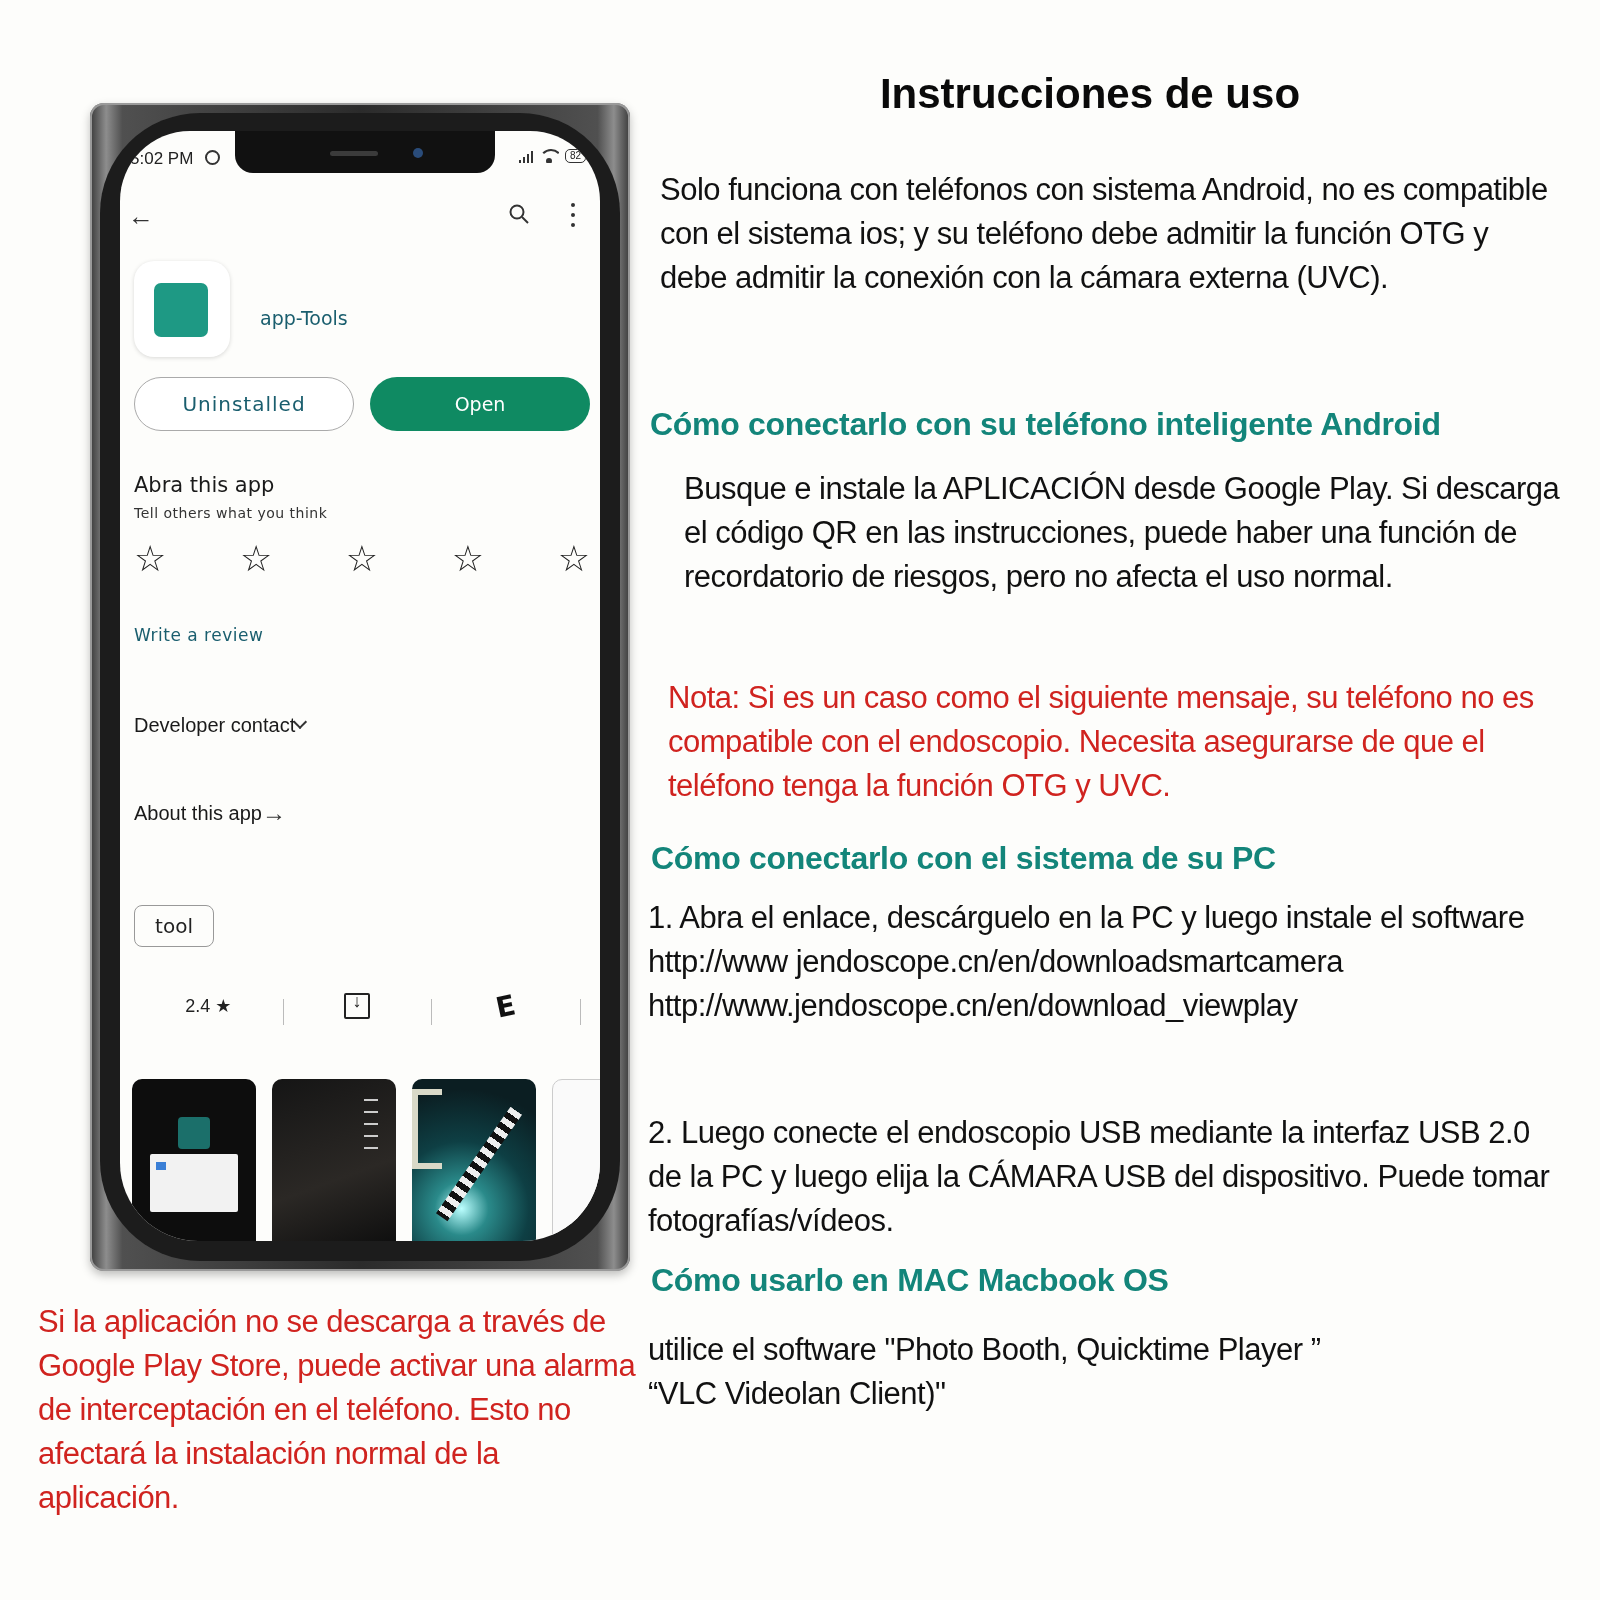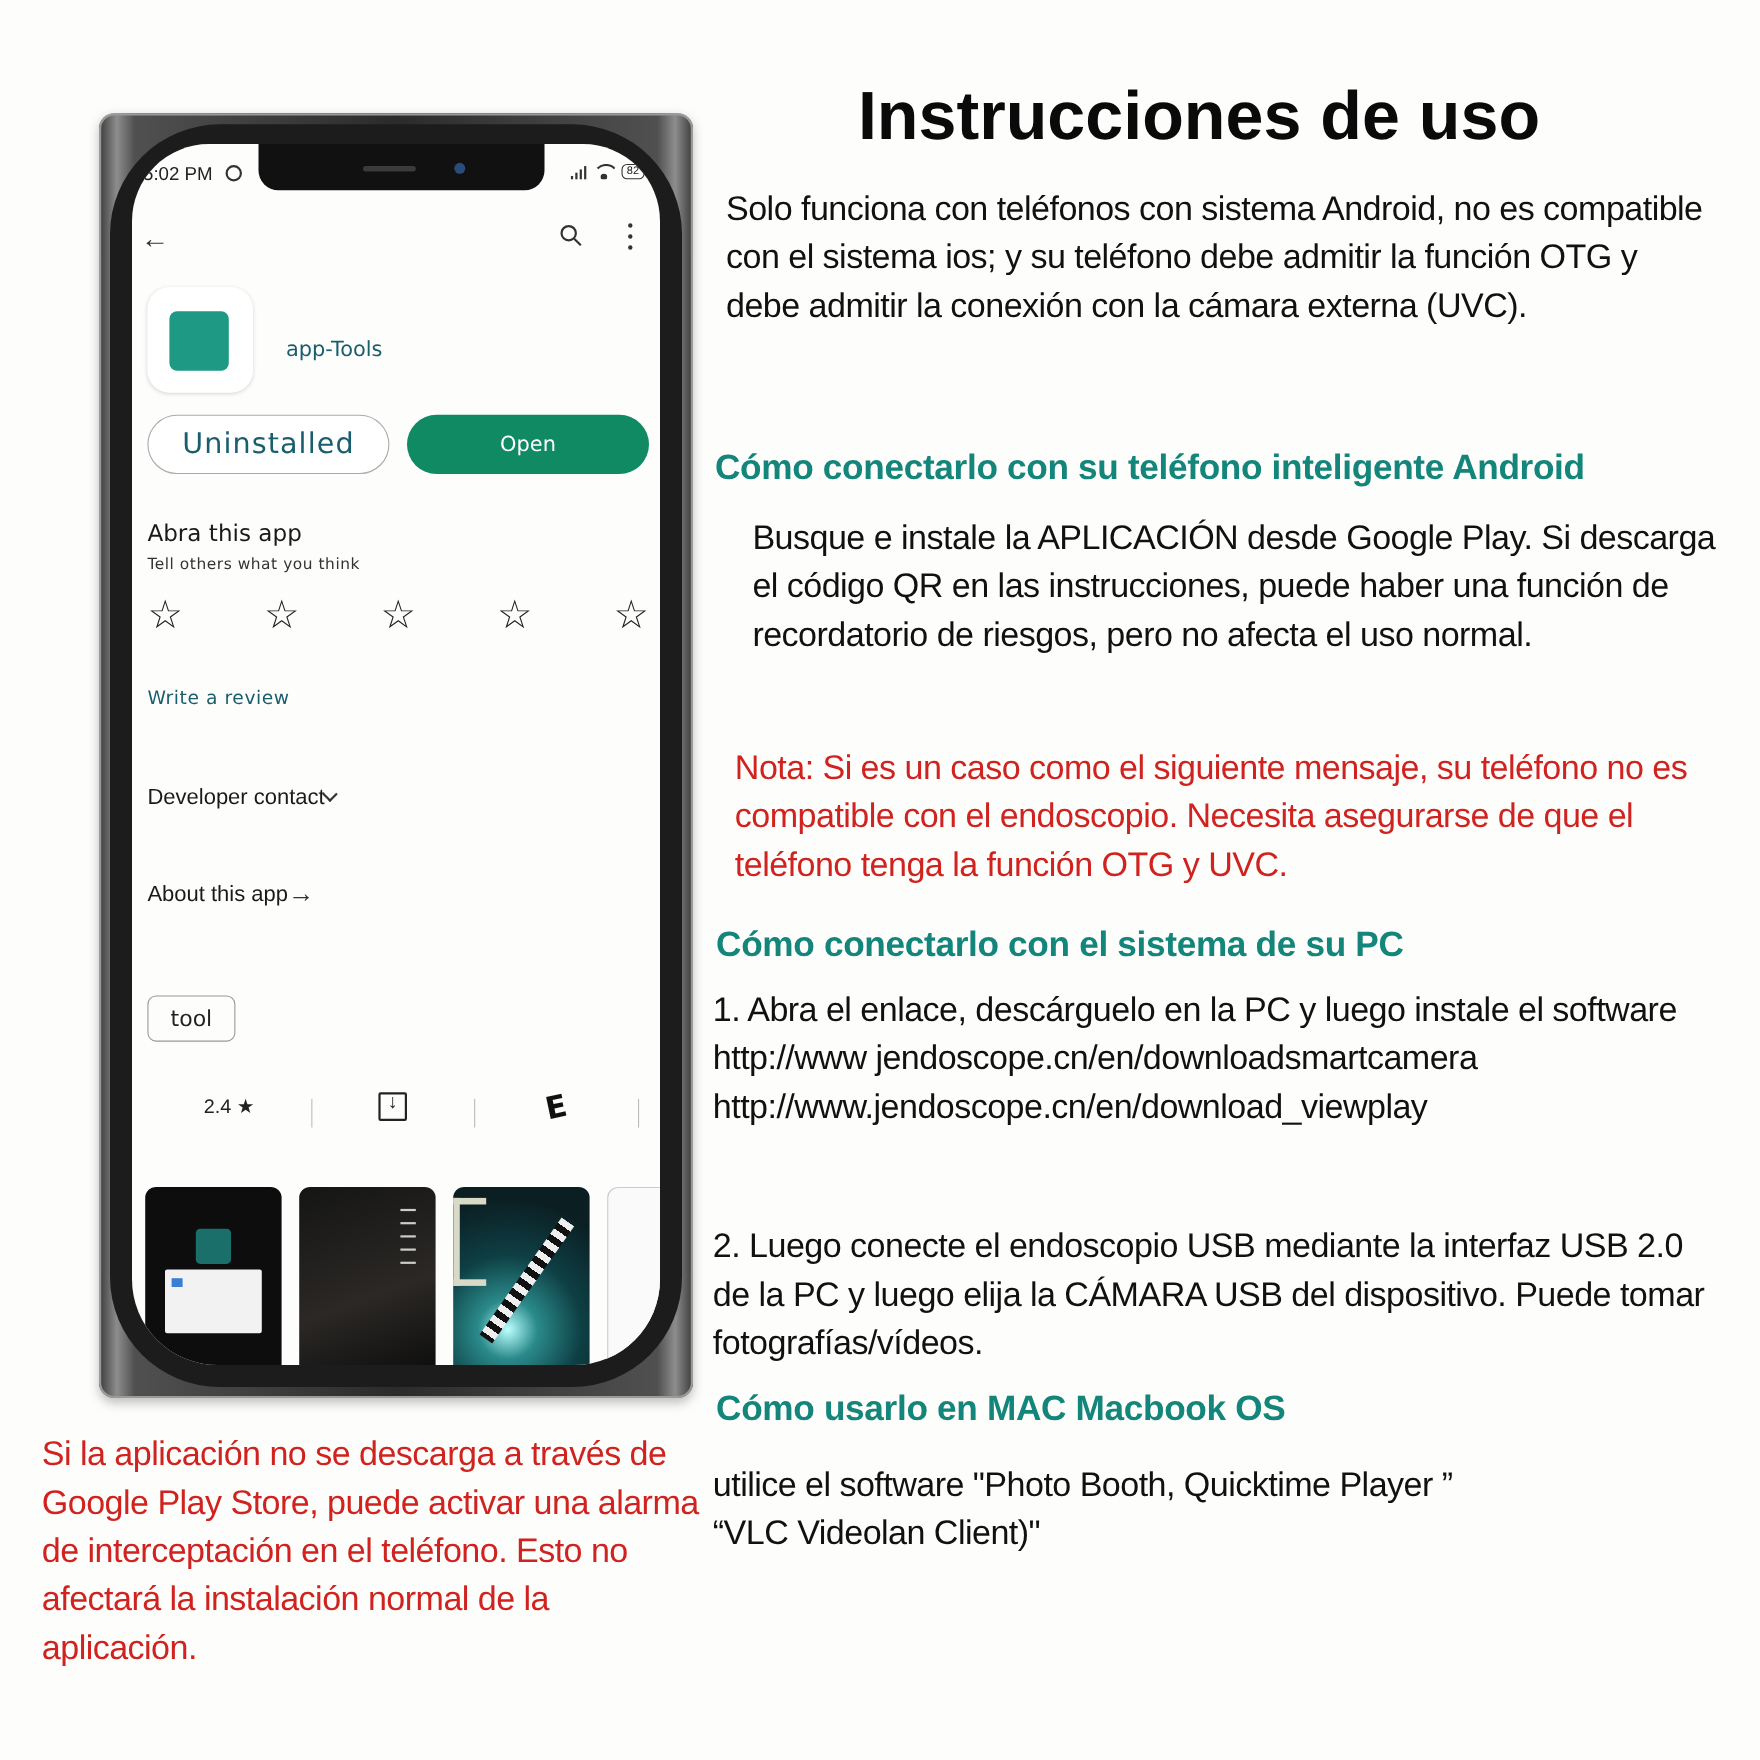--- a/index.html
+++ b/index.html
@@ -41,21 +41,21 @@
   .appbar { position: absolute; left: 0; top: 60px; width: 100%; height: 50px; }
   .back-icon { position: absolute; left: 8px; top: 10px; font-size: 26px; color: #333; }
   .search-icon { position: absolute; left: 388px; top: 12px; width: 22px; height: 22px; }
   .more-icon { position: absolute; left: 450px; top: 12px; width: 6px; height: 24px; display: flex; flex-direction: column; justify-content: space-between; align-items: center; }
   .more-icon i { width: 4px; height: 4px; border-radius: 50%; background: #333; display: block; }
 
   .app-icon-wrap { position: absolute; left: 14px; top: 130px; width: 96px; height: 96px; border-radius: 20px; background: #fff; box-shadow: 0 1px 4px rgba(0,0,0,0.15); }
   .app-icon { position: absolute; left: 20px; top: 22px; width: 54px; height: 54px; border-radius: 7px; background: #1e9984; }
   .app-name { position: absolute; left: 140px; top: 176px; font-size: 19px; color: #1a5e6e; font-family: "DejaVu Sans", sans-serif; }
 
-  .btn-uninstall { position: absolute; left: 14px; top: 246px; width: 220px; height: 54px; border: 1.5px solid #aaa; border-radius: 27px; background: #fff; font-size: 26px; color: #1a5e6e; font-family: "DejaVu Sans", sans-serif; letter-spacing: 1px; display: flex; align-items: center; justify-content: center; }
+  .btn-uninstall { position: absolute; left: 14px; top: 246px; width: 220px; height: 54px; border: 1.5px solid #aaa; border-radius: 27px; background: #fff; font-size: 20px; color: #1a5e6e; font-family: "DejaVu Sans", sans-serif; letter-spacing: 1px; display: flex; align-items: center; justify-content: center; }
   .btn-open { position: absolute; left: 250px; top: 246px; width: 220px; height: 54px; border-radius: 27px; background: #0f8a62; font-size: 19px; color: #fff; font-family: "DejaVu Sans", sans-serif; display: flex; align-items: center; justify-content: center; }
 
   .rate-title { position: absolute; left: 14px; top: 342px; font-size: 21px; color: #1a1a1a; font-family: "DejaVu Sans", sans-serif; }
   .rate-sub { position: absolute; left: 14px; top: 374px; font-size: 14px; color: #333; font-family: "DejaVu Sans", sans-serif; letter-spacing: 0.5px; }
   .stars { position: absolute; left: 14px; top: 410px; width: 456px; display: flex; justify-content: space-between; }
   .star { font-size: 36px; color: #222; line-height: 1; }
   .write-review { position: absolute; left: 14px; top: 494px; font-size: 17px; color: #1a5e6e; font-family: "DejaVu Sans", sans-serif; letter-spacing: 0.5px; }
 
   .list-row { position: absolute; left: 14px; width: 456px; height: 40px; display: flex; align-items: center; justify-content: flex-start; font-size: 20px; color: #1a1a1a; font-family: Liberation Sans, sans-serif; }
   .row-dev { top: 574px; }
@@ -80,21 +80,21 @@
   .shot-1 .dialog::before { content: ""; position: absolute; left: 6px; top: 8px; width: 10px; height: 8px; background: #3a7fd6; }
   .shot-2 { background: linear-gradient(160deg, #151515, #2b2825 60%, #0f0f0f); }
   .shot-2 .menu { position: absolute; right: 18px; top: 20px; display: flex; flex-direction: column; gap: 10px; }
   .shot-2 .menu i { display: block; width: 14px; height: 2px; background: #ccc; }
   .shot-3 { background: radial-gradient(circle at 40% 80%, #bff 0%, #2a8a8a 18%, #0e3f44 45%, #0b1e22 80%); }
   .shot-3 .pcb-e { position: absolute; left: 0; top: 10px; width: 30px; height: 80px; border: 6px solid #d9d9c8; border-right: none; }
   .shot-3 .trace { position: absolute; left: 60px; top: 20px; width: 14px; height: 130px; background: repeating-linear-gradient(180deg, #eee 0 6px, #111 6px 12px); transform: rotate(35deg); }
   .shot-4 { width: 60px; background: #fafafa; border: 1px solid #ccc; }
 
   
-  .title { position: absolute; left: 640px; top: 70px; width: 900px; text-align: center; font-size: 62px; font-weight: bold; color: #0a0a0a; }
+  .title { position: absolute; left: 640px; top: 70px; width: 900px; text-align: center; font-size: 42px; font-weight: bold; color: #0a0a0a; }
   .para { position: absolute; font-size: 31px; line-height: 44px; color: #111; letter-spacing: -0.5px; }
   .heading { position: absolute; font-size: 32px; font-weight: bold; color: #13857a; letter-spacing: -0.3px; }
   .note-red { color: #d0231f; }
 
   .p-intro { left: 660px; top: 168px; width: 900px; }
   .h-android { left: 650px; top: 406px; }
   .p-android { left: 684px; top: 467px; width: 880px; }
   .p-nota { left: 668px; top: 676px; width: 920px; }
   .h-pc { left: 651px; top: 840px; }
   .p-pc1 { left: 648px; top: 896px; width: 910px; }

